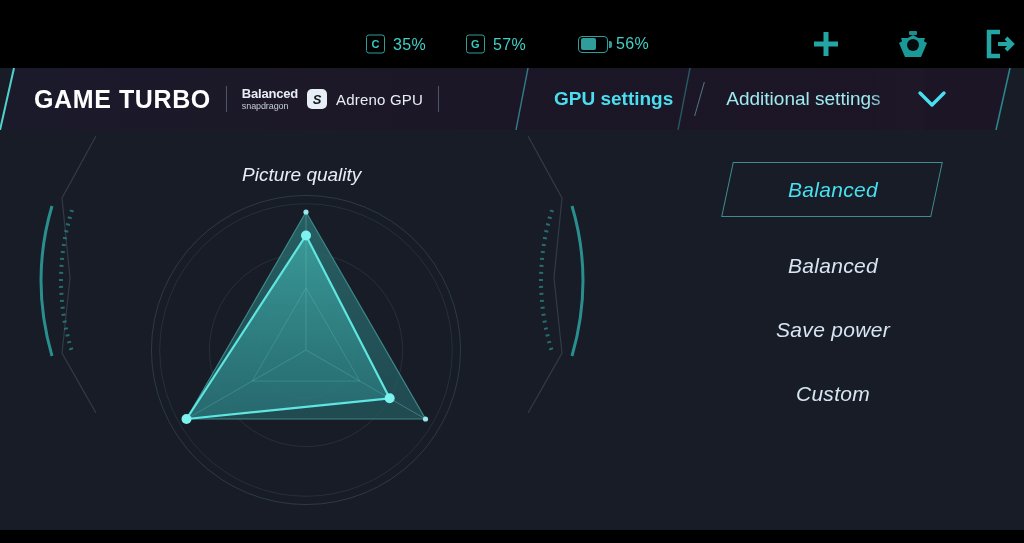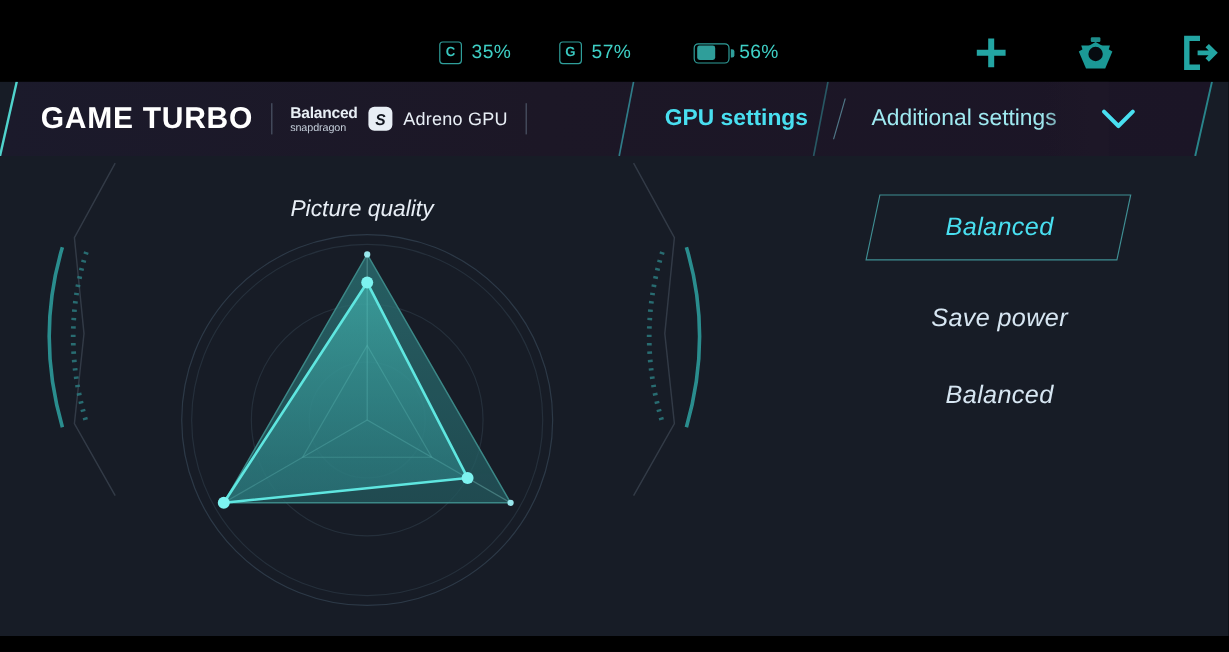--- a/index.html
+++ b/index.html
@@ -208,24 +208,27 @@
 
         <div class="axis-label lbl-top">Picture quality</div>
       </div>
 
       <div class="presets">
         <div class="preset-sel-wrap">
           <div class="preset-sel-box"></div>
           <div class="preset-sel-label">Balanced</div>
         </div>
         <div class="preset-item">
+          <span>Balanced</span>
+        </div>
+        <div class="preset-item">
           <span>Save power</span>
         </div>
         <div class="preset-item">
-          <span>Balanced</span>
+          <span>Custom</span>
         </div>
       </div>
 
     </div>
   </div>
 
   <div class="headerbar">
     <svg class="hdr-svg" width="1024" height="62" viewBox="0 0 1024 62">
       <defs>
         <linearGradient id="hdrgrad" x1="0" y1="0" x2="1" y2="0">

